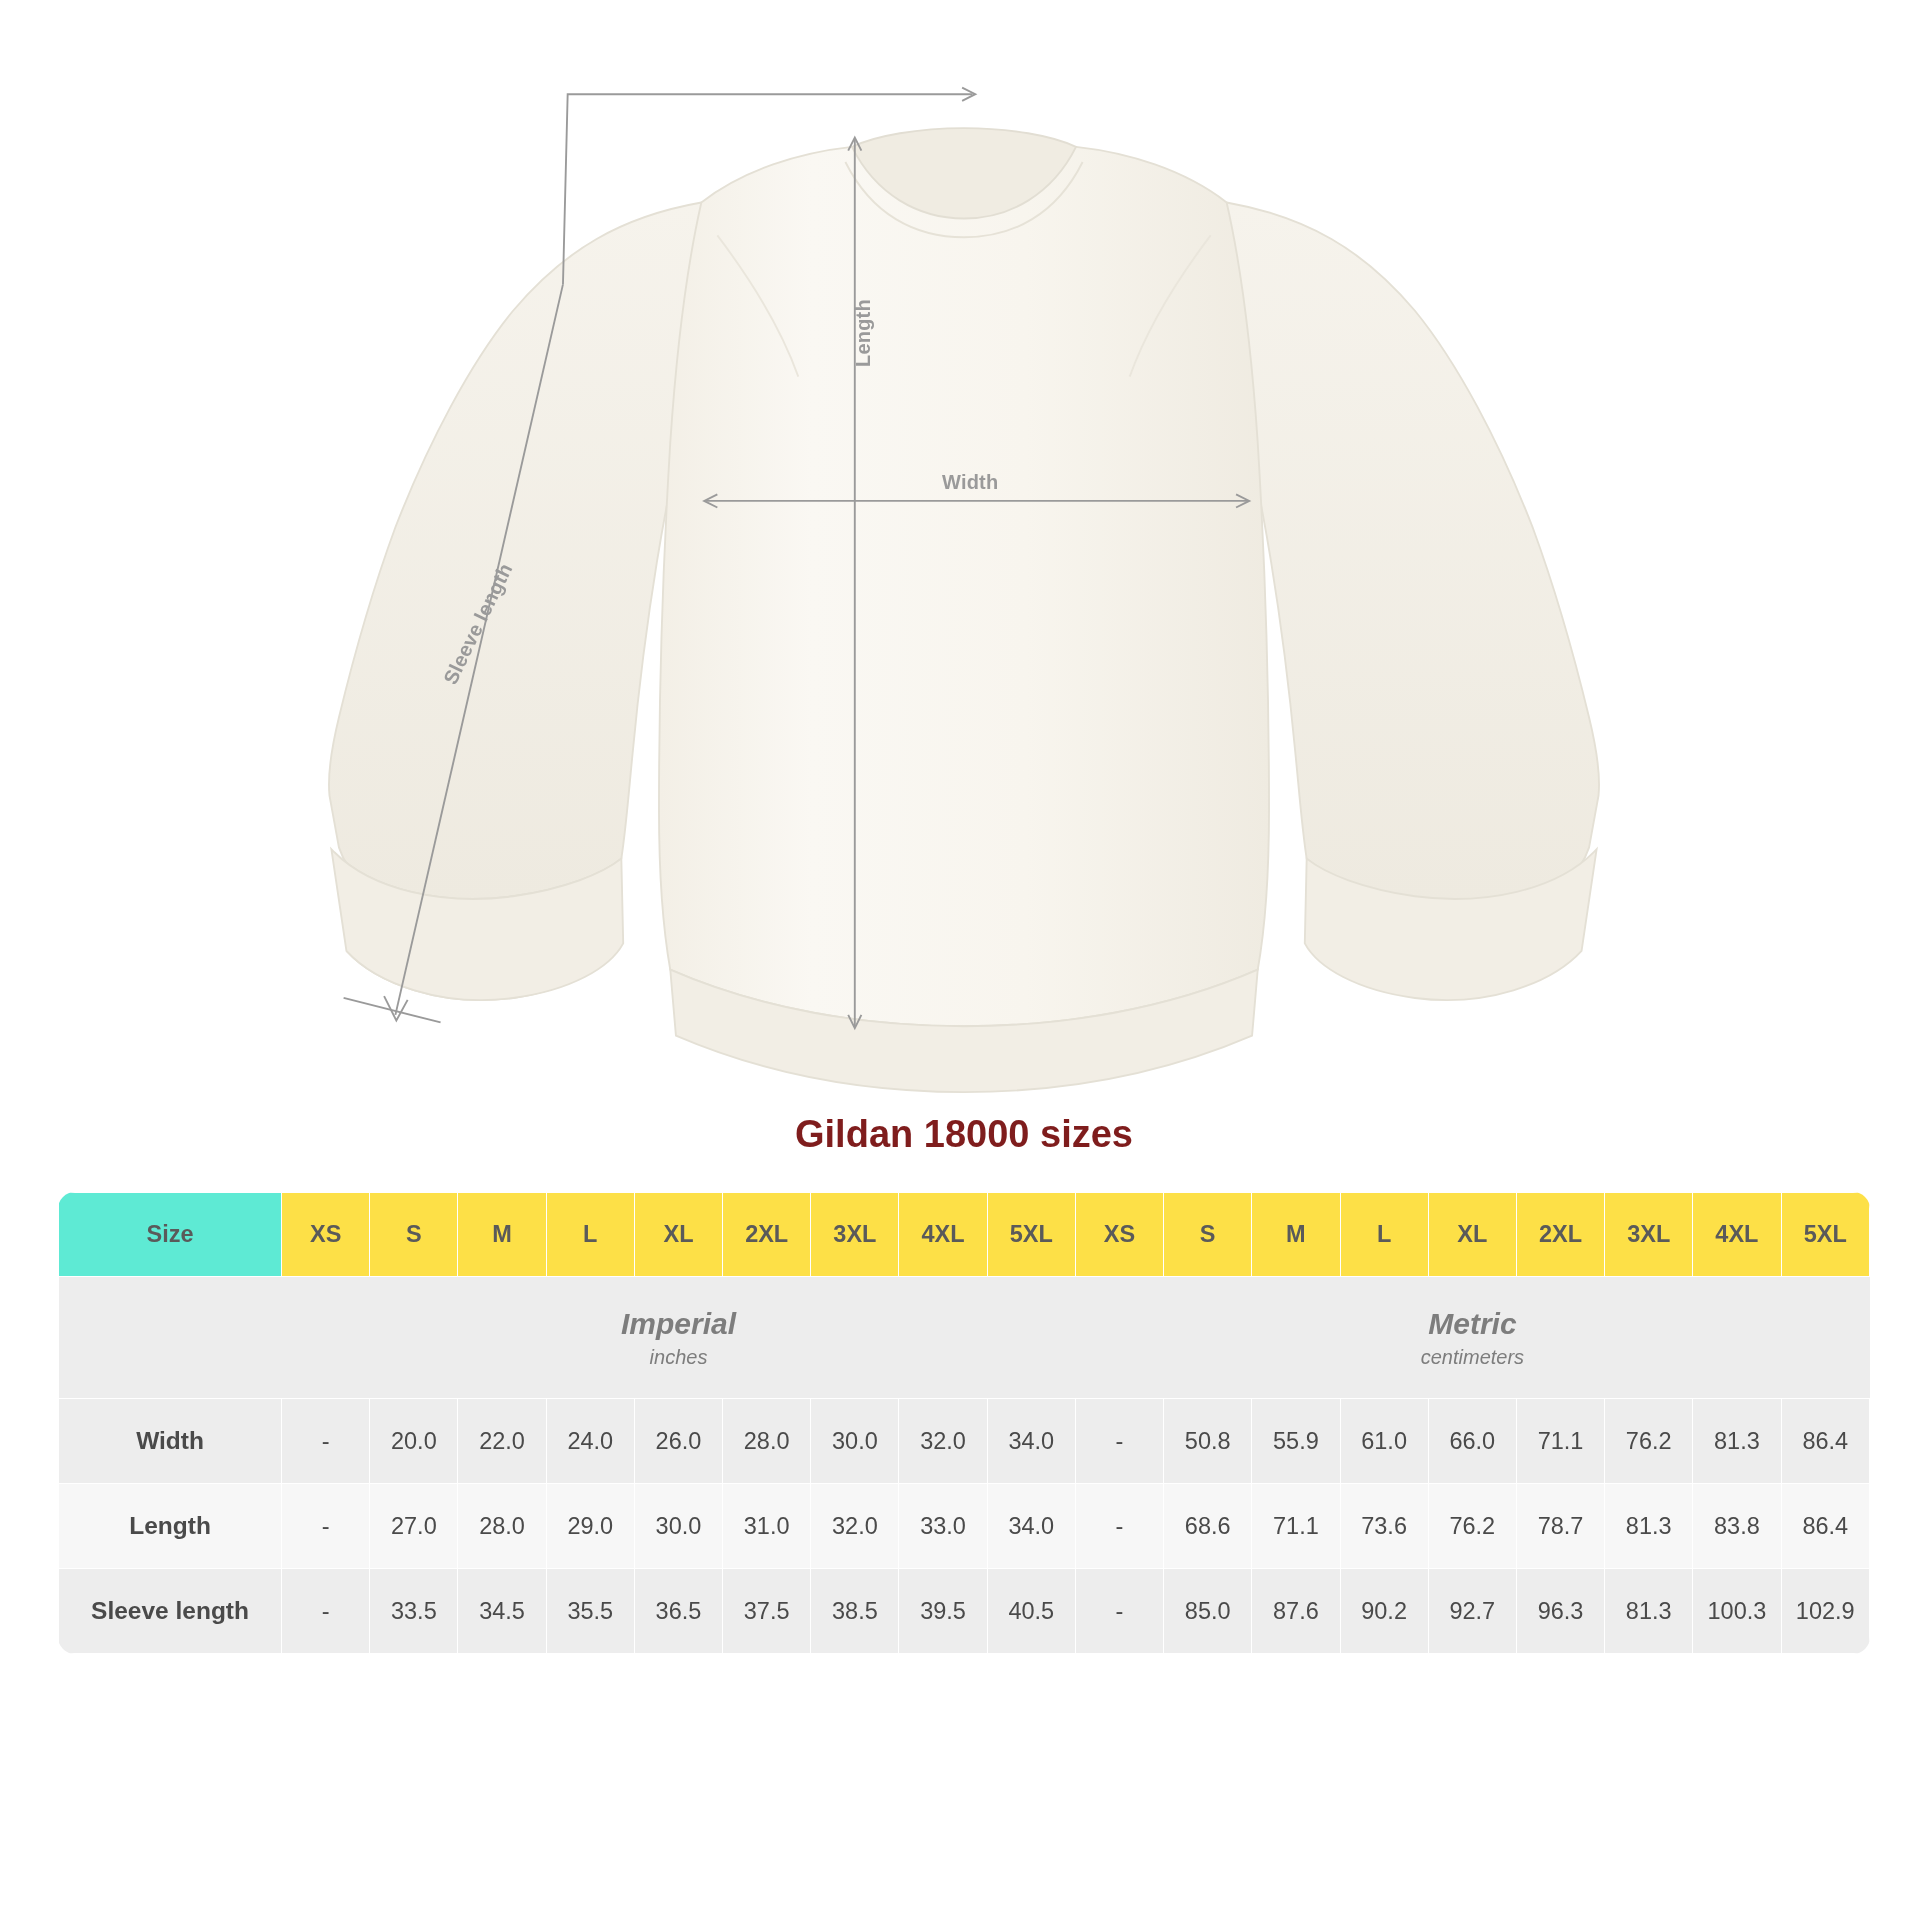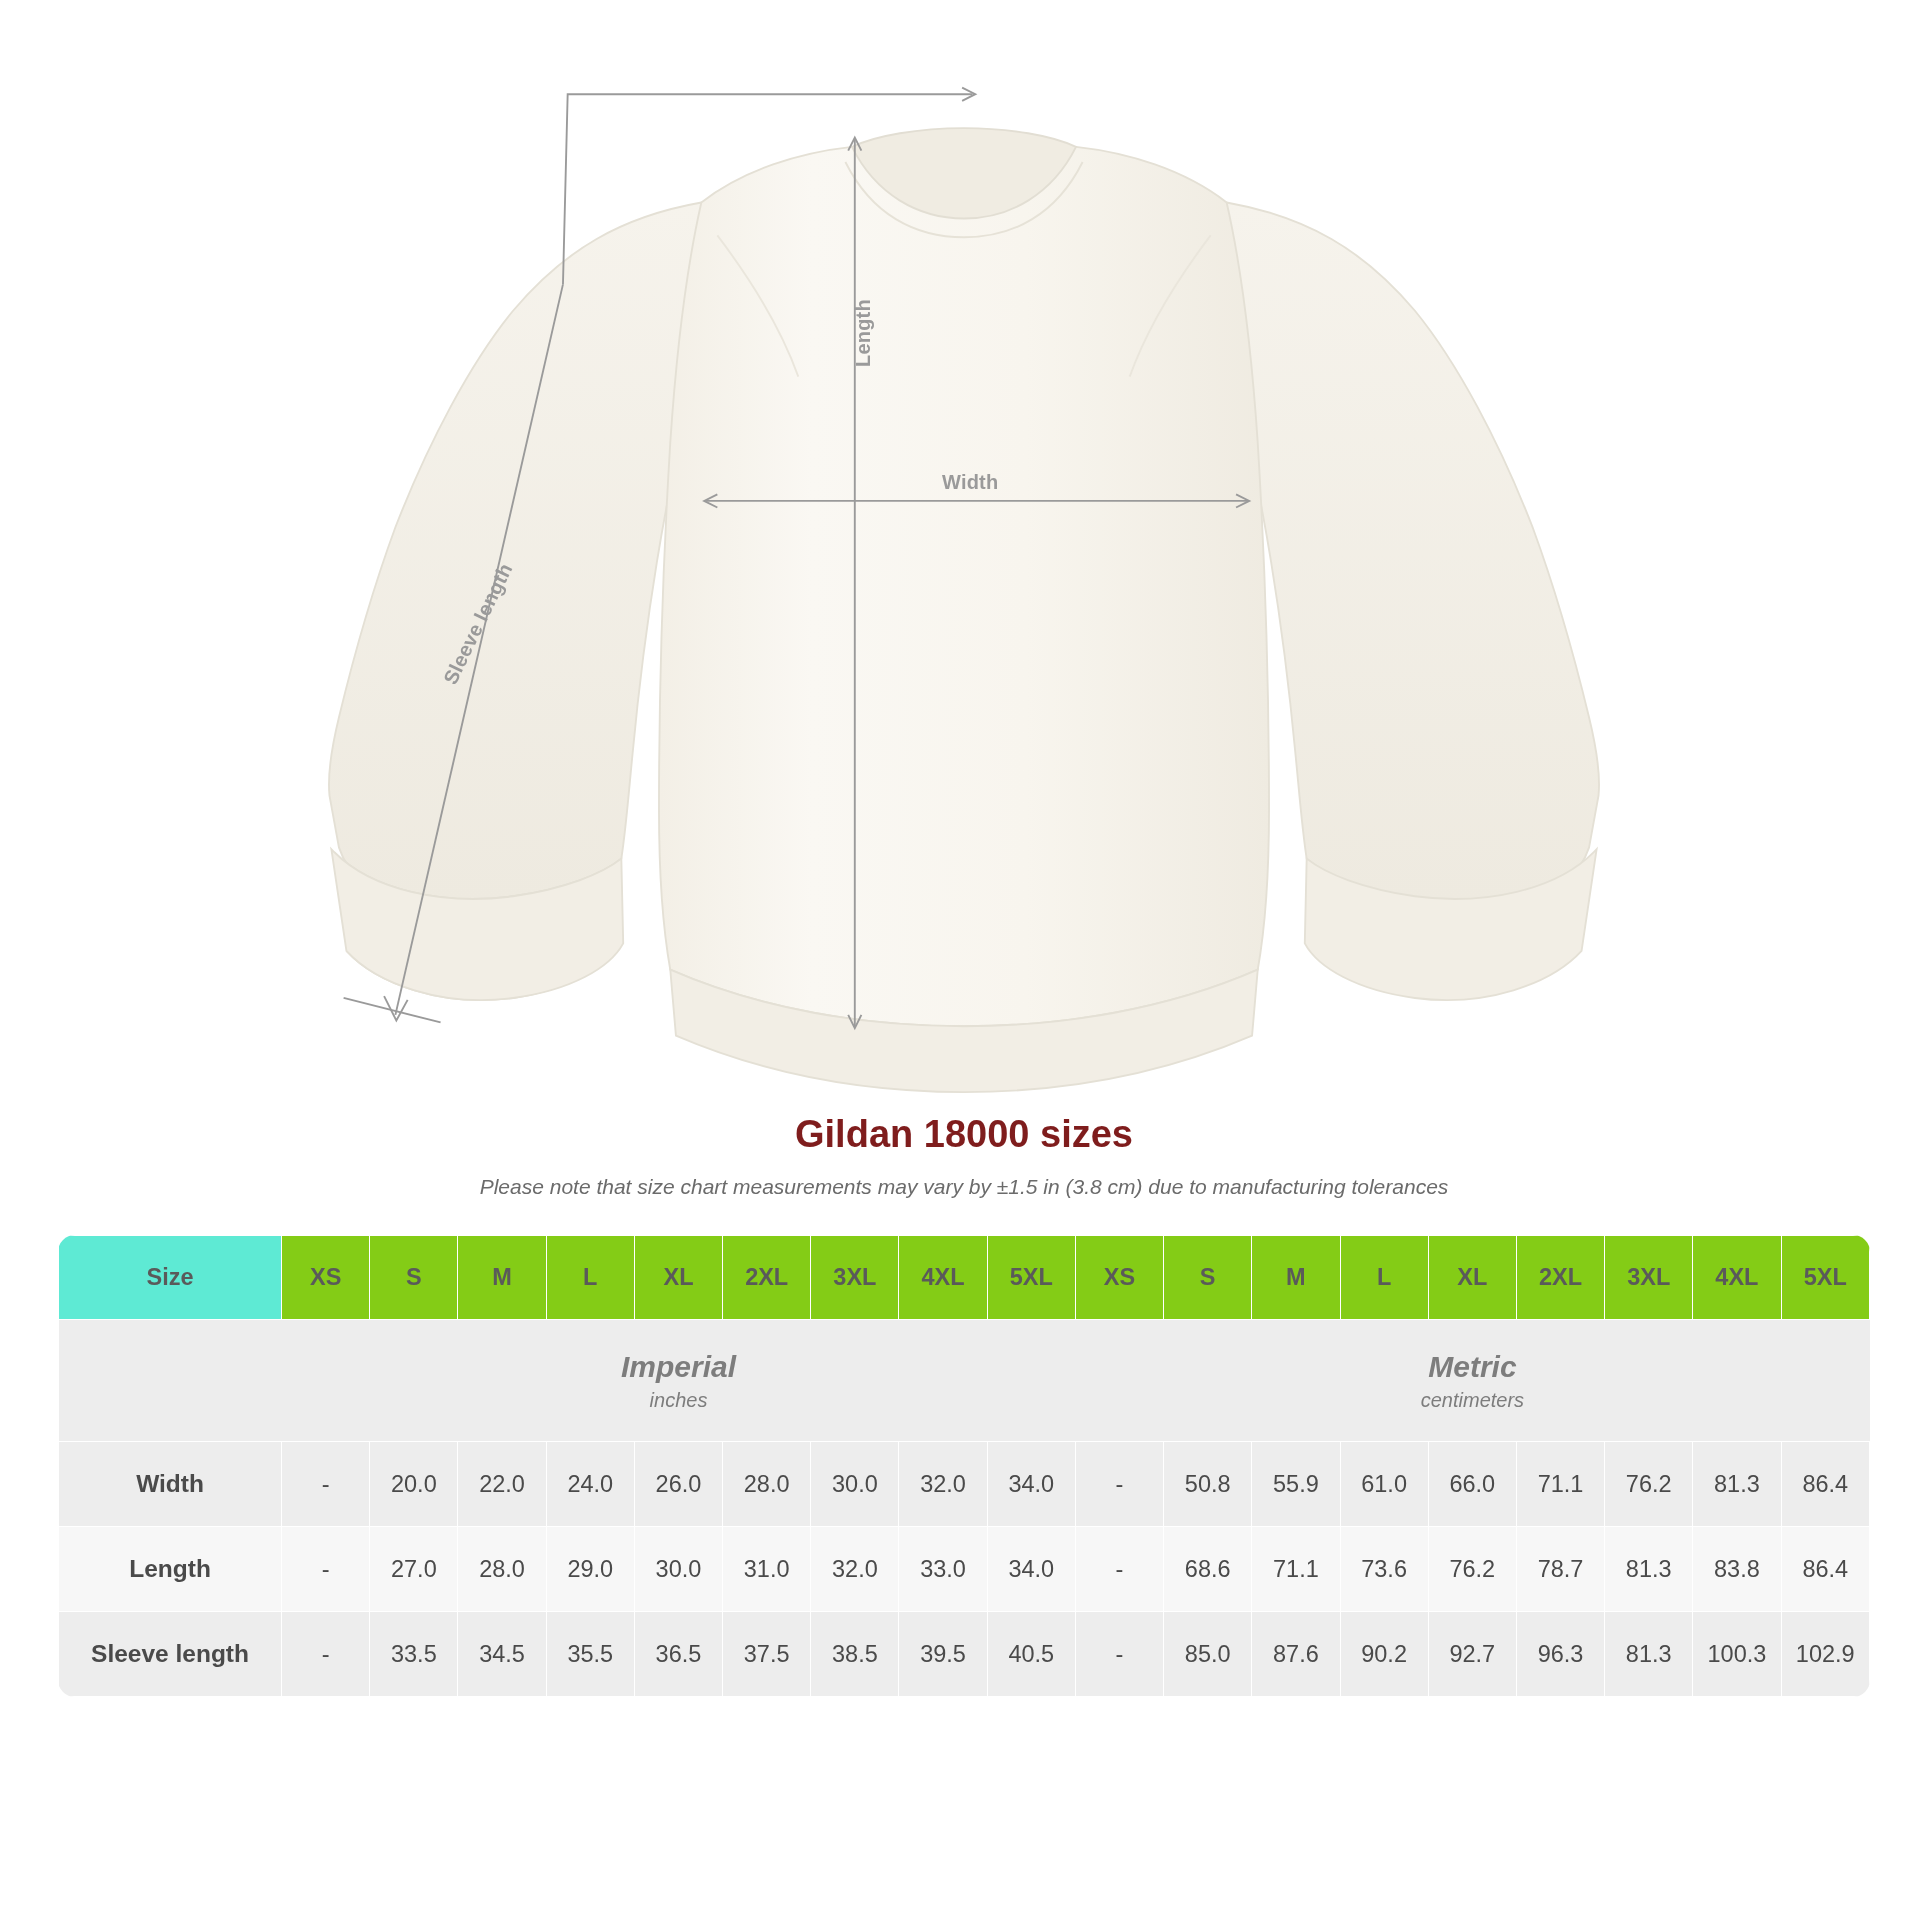--- a/index.html
+++ b/index.html
@@ -105,21 +105,21 @@
     color: #7d7d7d;
     line-height: 1.5;
   }
   table.size-table th,
   table.size-table td {
     border: 0.9px solid #ffffff;
     text-align: center;
     font-size: 23.5px;
   }
   table.size-table thead th {
-    background: #84cc16;
+    background: #fde047;
     color: #5a5a5a;
     font-weight: bold;
     padding: 28px 0;
   }
   table.size-table thead th.row-head {
     background: #5eead4;
   }
   table.size-table tbody td {
     padding: 28px 0;
     color: #4a4a4a;
@@ -209,21 +209,20 @@
       <line x1="365" y1="1060" x2="468" y2="1086" stroke="#9a9a9a" stroke-width="2"></line>
     </svg>
 
     <div class="dim-label width-label">Width</div>
     <div class="dim-label length-label">Length</div>
     <div class="dim-label sleeve-label">Sleeve length</div>
   </div>
 
   <div class="title-block">
     <h1 class="chart-title">Gildan 18000 sizes</h1>
-    <p class="chart-note">Please note that size chart measurements may vary by ±1.5 in (3.8 cm) due to manufacturing tolerances</p>
   </div>
 
   <div class="table-wrap">
     <table class="size-table">
       <colgroup>
         <col class="col-label">
         <col class="col-val">
           <col class="col-val">
           <col class="col-val">
           <col class="col-val">

